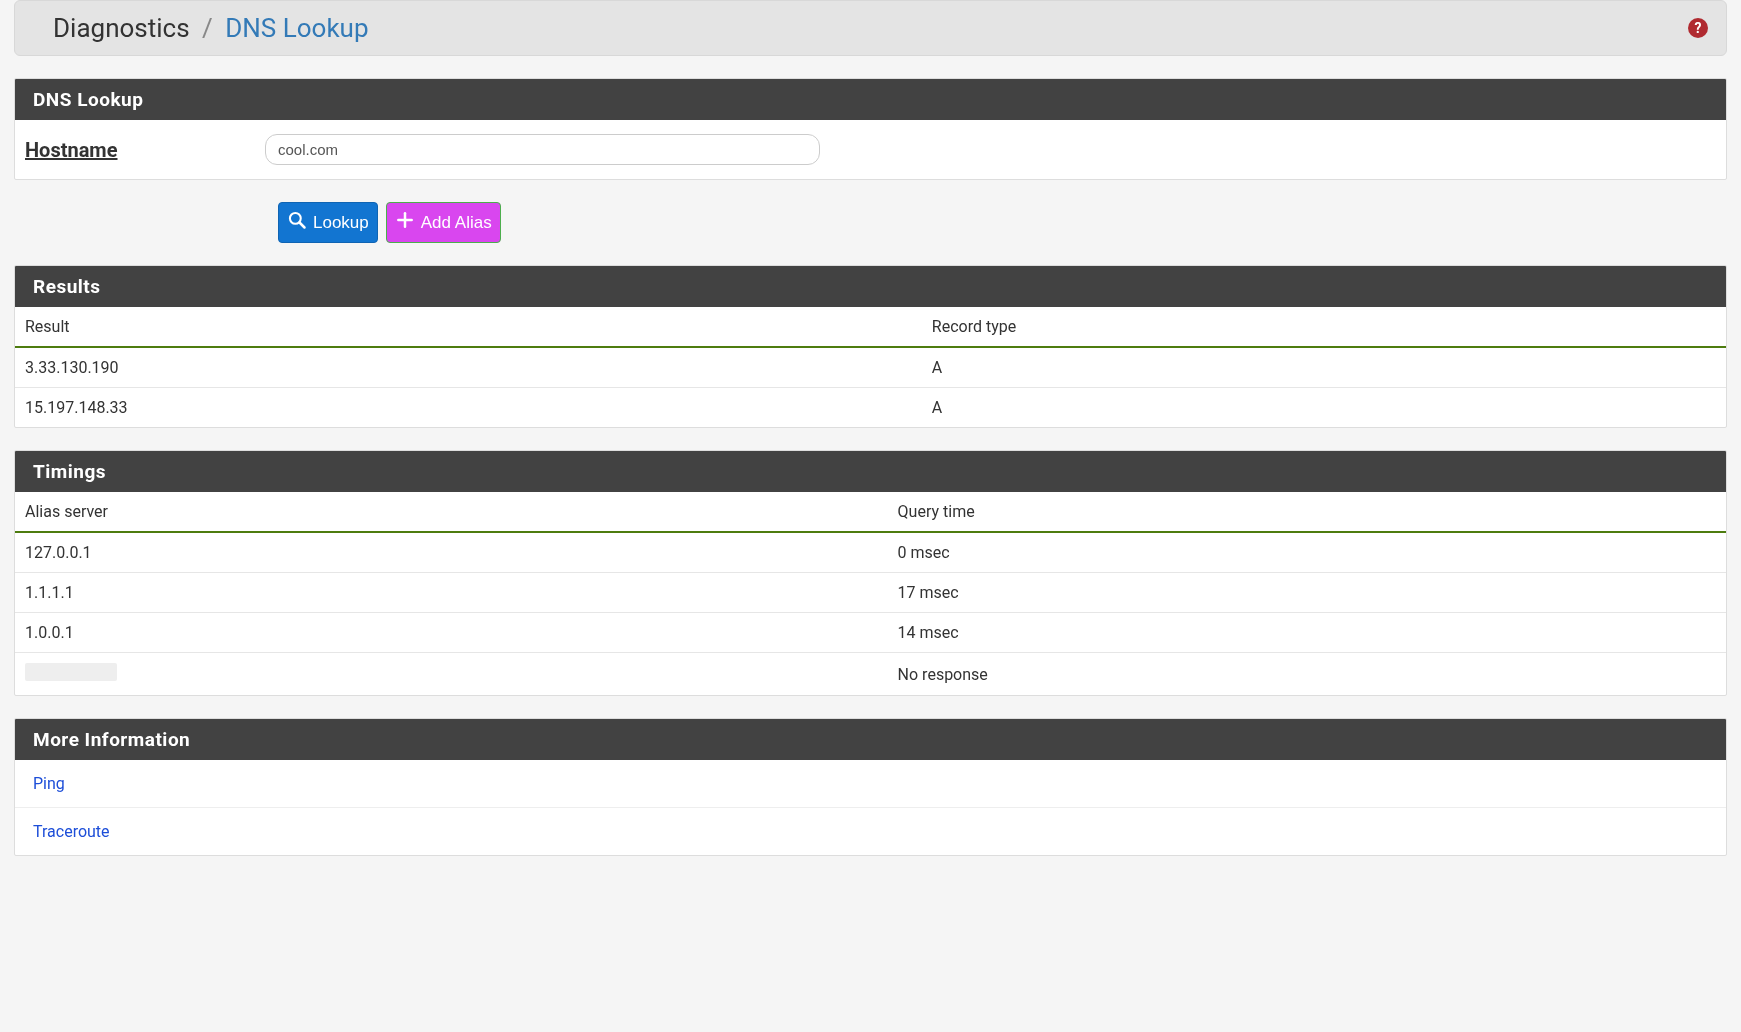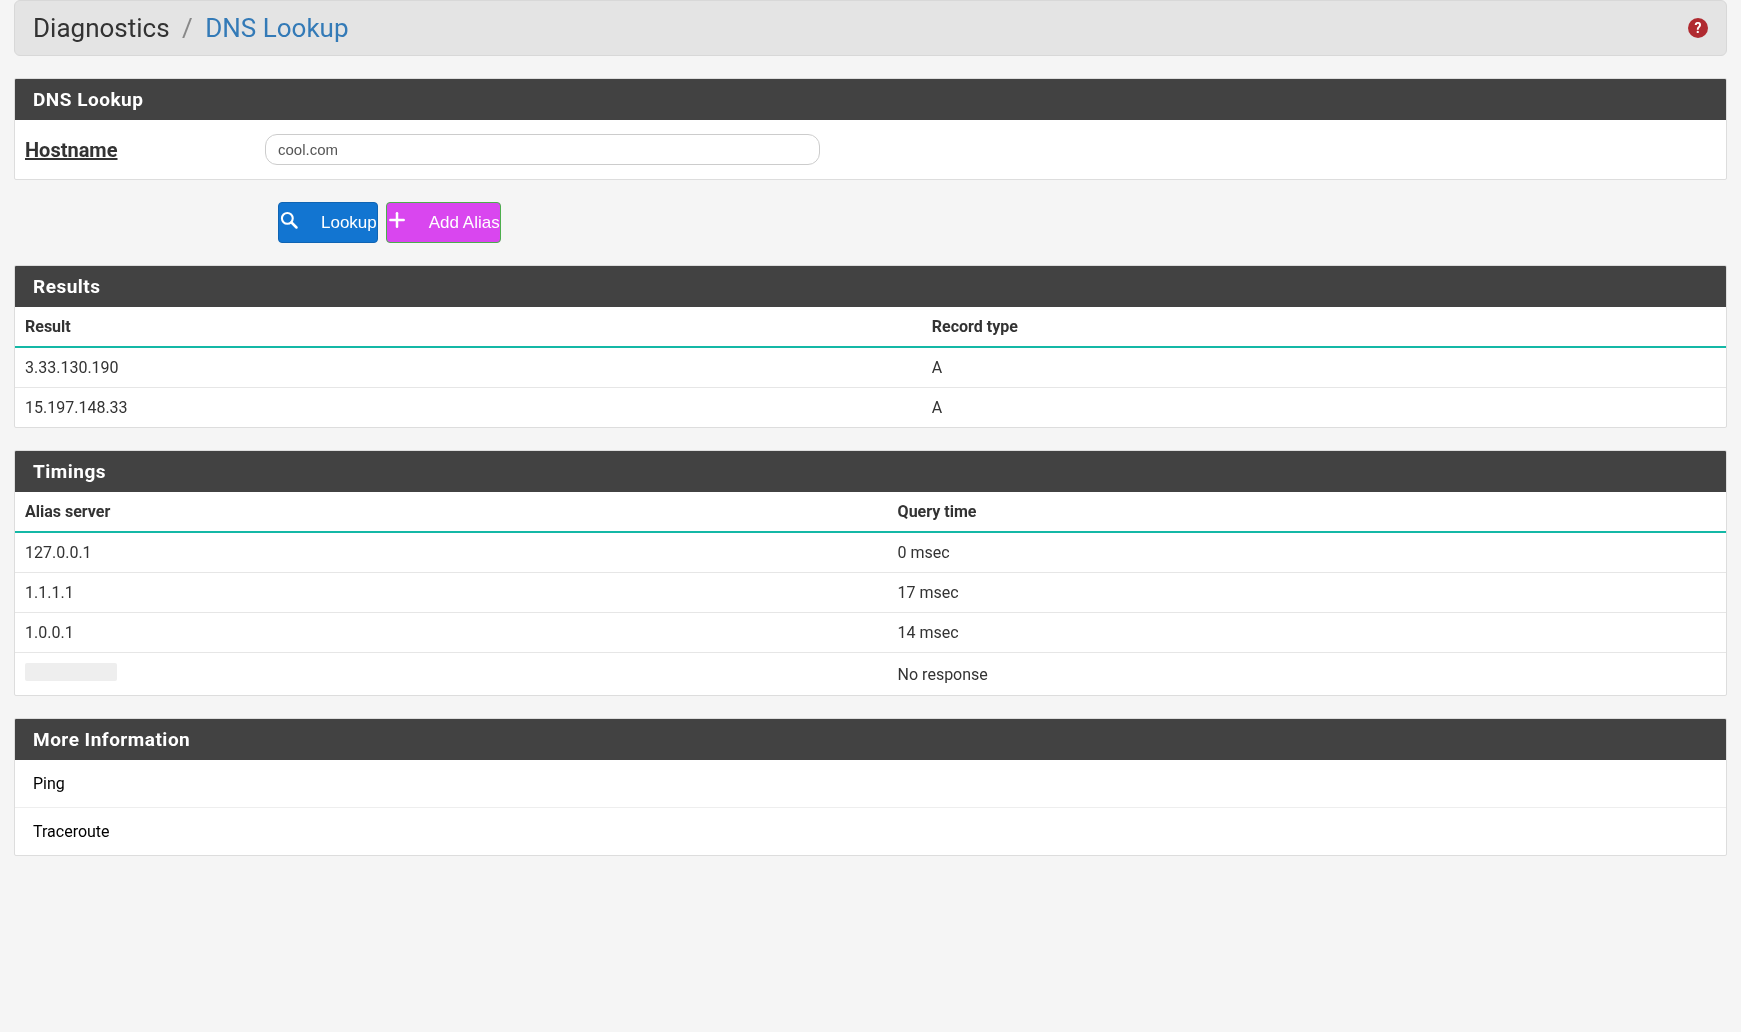--- a/index.html
+++ b/index.html
@@ -20,20 +20,21 @@
     padding: 12px 18px;
     margin-bottom: 22px;
     display: flex;
     align-items: center;
     justify-content: space-between;
   }
   .breadcrumb {
     font-size: 26px;
     font-weight: 400;
     color: #333;
+    margin-left: 20px;
   }
   .breadcrumb .sep { color: #888; margin: 0 6px; }
   .breadcrumb .active { color: #337ab7; }
   .help-icon {
     width: 20px; height: 20px; border-radius: 50%;
     background: #b02a30; color: #fff; font-weight: 700;
     font-size: 14px; display:flex; align-items:center; justify-content:center;
     cursor: pointer;
   }
   .panel {
@@ -75,57 +76,57 @@
     color: #555;
   }
   .action-row {
     display: flex;
     padding-left: 264px;
     margin-bottom: 22px;
     gap: 8px;
   }
   .btn {
     display: inline-flex; align-items: center;
-    padding: 7px 0;
+    padding: 7px 8px;
     border-radius: 4px;
     border: none;
     font-size: 17px;
     color: #fff;
     cursor: pointer;
-    gap: 22px;
+    gap: 6px;
   }
   .btn-primary { background: #1275d1; border: 1px solid #0f64b3; }
   .btn-success { background: #d946ef; border: 1px solid #4cae4c; }
   .btn svg { width: 20px; height: 20px; fill: currentColor; stroke: currentColor; }
 
   table.tbl {
     width: 100%;
     border-collapse: collapse;
   }
   table.tbl th, table.tbl td {
     text-align: left;
     padding: 10px 10px;
     border-top: 1px solid #e6e6e6;
     font-size: 16px;
   }
   table.tbl th {
-    font-weight: 700;
+    font-weight: 400;
     border-top: none;
-    border-bottom: 2px solid #14b8a6;
+    border-bottom: 2px solid #4d7c0f;
   }
   .redacted {
     display:inline-block; width: 92px; height: 18px;
     background: #eee; border-radius: 2px;
   }
   .list-group { }
   .list-group-item {
     display:block;
     padding: 14px 18px;
     border-top: 1px solid #eee;
-    color: #000000;
+    color: #1d4ed8;
     text-decoration: none;
     font-size: 16px;
   }
   .list-group-item:first-child { border-top: none; }
   .col-result { width: 53%; }
   .col-type { width: 47%; }
   .col-ns { width: 51%; }
   .col-qt { width: 49%; }
 </style>
 </head>

